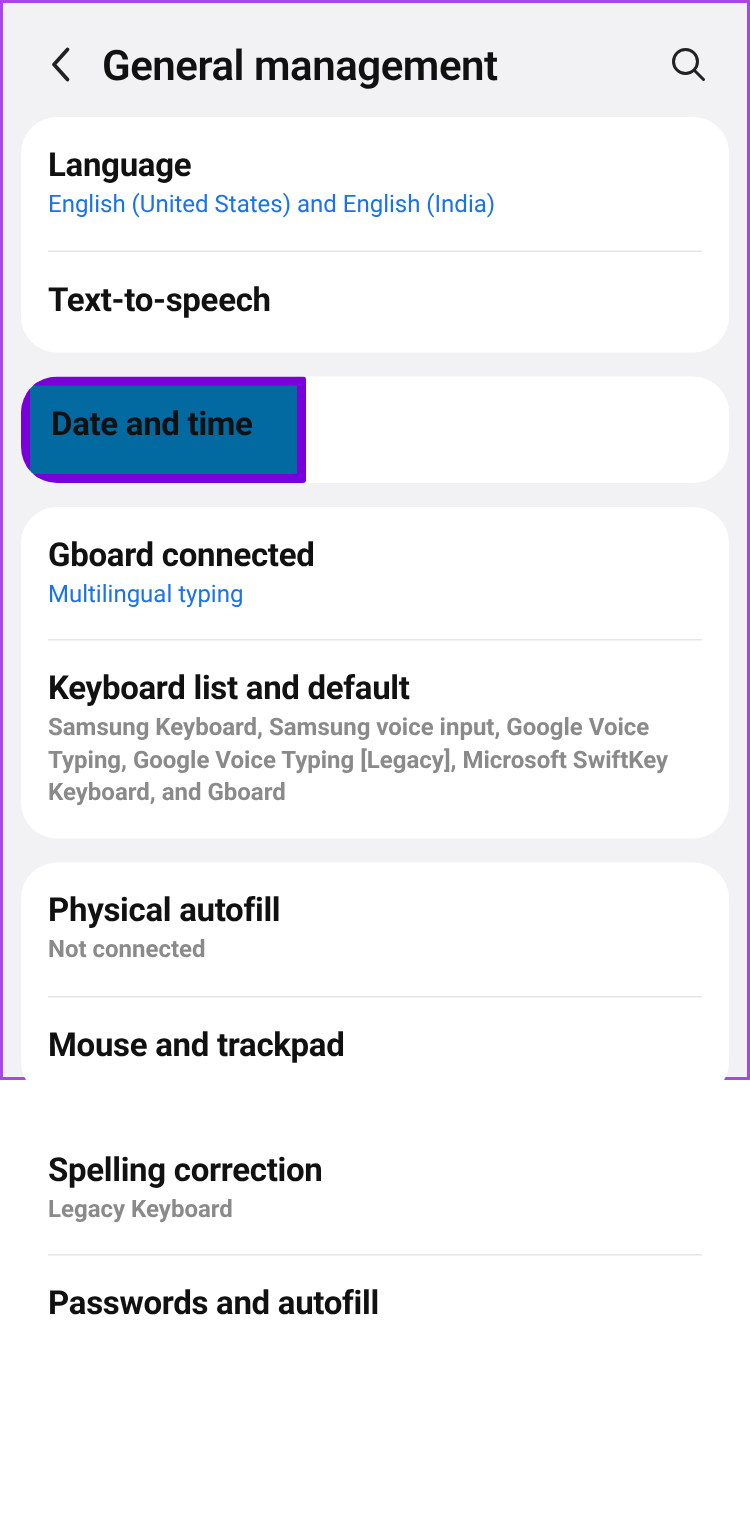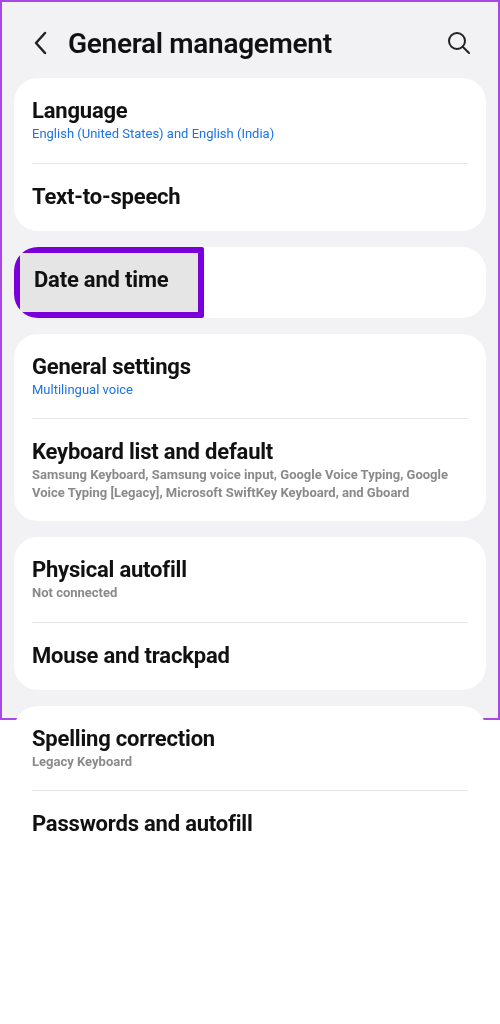--- a/index.html
+++ b/index.html
@@ -6,25 +6,25 @@
     html,body { width:500px; height:1024px; overflow:hidden; }
     body { background:#fff; }
     .frame { width:500px; height:720px; border:2px solid #a846e8; background:#f2f2f5; position:relative; }
     .header { display:flex; align-items:center; padding:24px 22px 18px 22px; }
     .back-btn { width:34px; height:34px; display:flex; align-items:center; justify-content:center; background:none; border:none; cursor:pointer; margin-right:10px; }
     .title { font-size:28px; font-weight:600; color:#111; letter-spacing:-0.3px; flex:1; }
     .search-btn { width:34px; height:34px; display:flex; align-items:center; justify-content:center; background:none; border:none; cursor:pointer; }
     .card { background:#fff; margin:0 12px 16px 12px; border-radius:24px; overflow:hidden; }
     .row { padding:20px 18px 20px 18px; cursor:pointer; }
     .row-title { font-size:22px; font-weight:700; color:#111; letter-spacing:-0.2px; margin-bottom:2px; }
-    .row-sub { font-size:13px; font-weight:400; line-height:1.35; }
+    .row-sub { font-size:16px; font-weight:400; line-height:1.35; }
     .row-sub.link { color:#1a73e8; }
     .row-sub.muted { color:#8a8a8a;font-weight:bold; }
     .divider { height:1px; background:#e6e6e8; margin:0 18px; }
-    .highlight { border:6px solid #7a00d9; border-radius:2px; padding:14px 14px 18px 14px; margin:0; background:#e5e5e5; display:inline-block; min-width:190px; }
+    .highlight { border:6px solid #7a00d9; border-radius:2px; padding:14px 14px 18px 14px; margin:0; background:#0369a1; display:inline-block; min-width:190px; }
     .highlight-wrap { background:#fff; margin:0 12px 16px 12px; border-radius:24px; overflow:hidden; padding:0; }
     .highlight-row { padding:0; display:flex; }
     .highlight .row-title { font-size:22px; }
   </style>
 </head>
 <body>
 
 <div class="frame">
 
   <div class="header">
@@ -56,22 +56,22 @@
   <div class="highlight-wrap">
     <div class="highlight-row">
       <div class="highlight">
         <div class="row-title">Date and time</div>
       </div>
     </div>
   </div>
 
   <div class="card">
     <div class="row">
-      <div class="row-title">General settings</div>
-      <div class="row-sub link">Multilingual voice</div>
+      <div class="row-title">Gboard connected</div>
+      <div class="row-sub link">Multilingual typing</div>
     </div>
     <div class="divider"></div>
     <div class="row">
       <div class="row-title">Keyboard list and default</div>
       <div class="row-sub muted">Samsung Keyboard, Samsung voice input, Google Voice Typing, Google Voice Typing [Legacy], Microsoft SwiftKey Keyboard, and Gboard</div>
     </div>
   </div>
 
   <div class="card">
     <div class="row">

